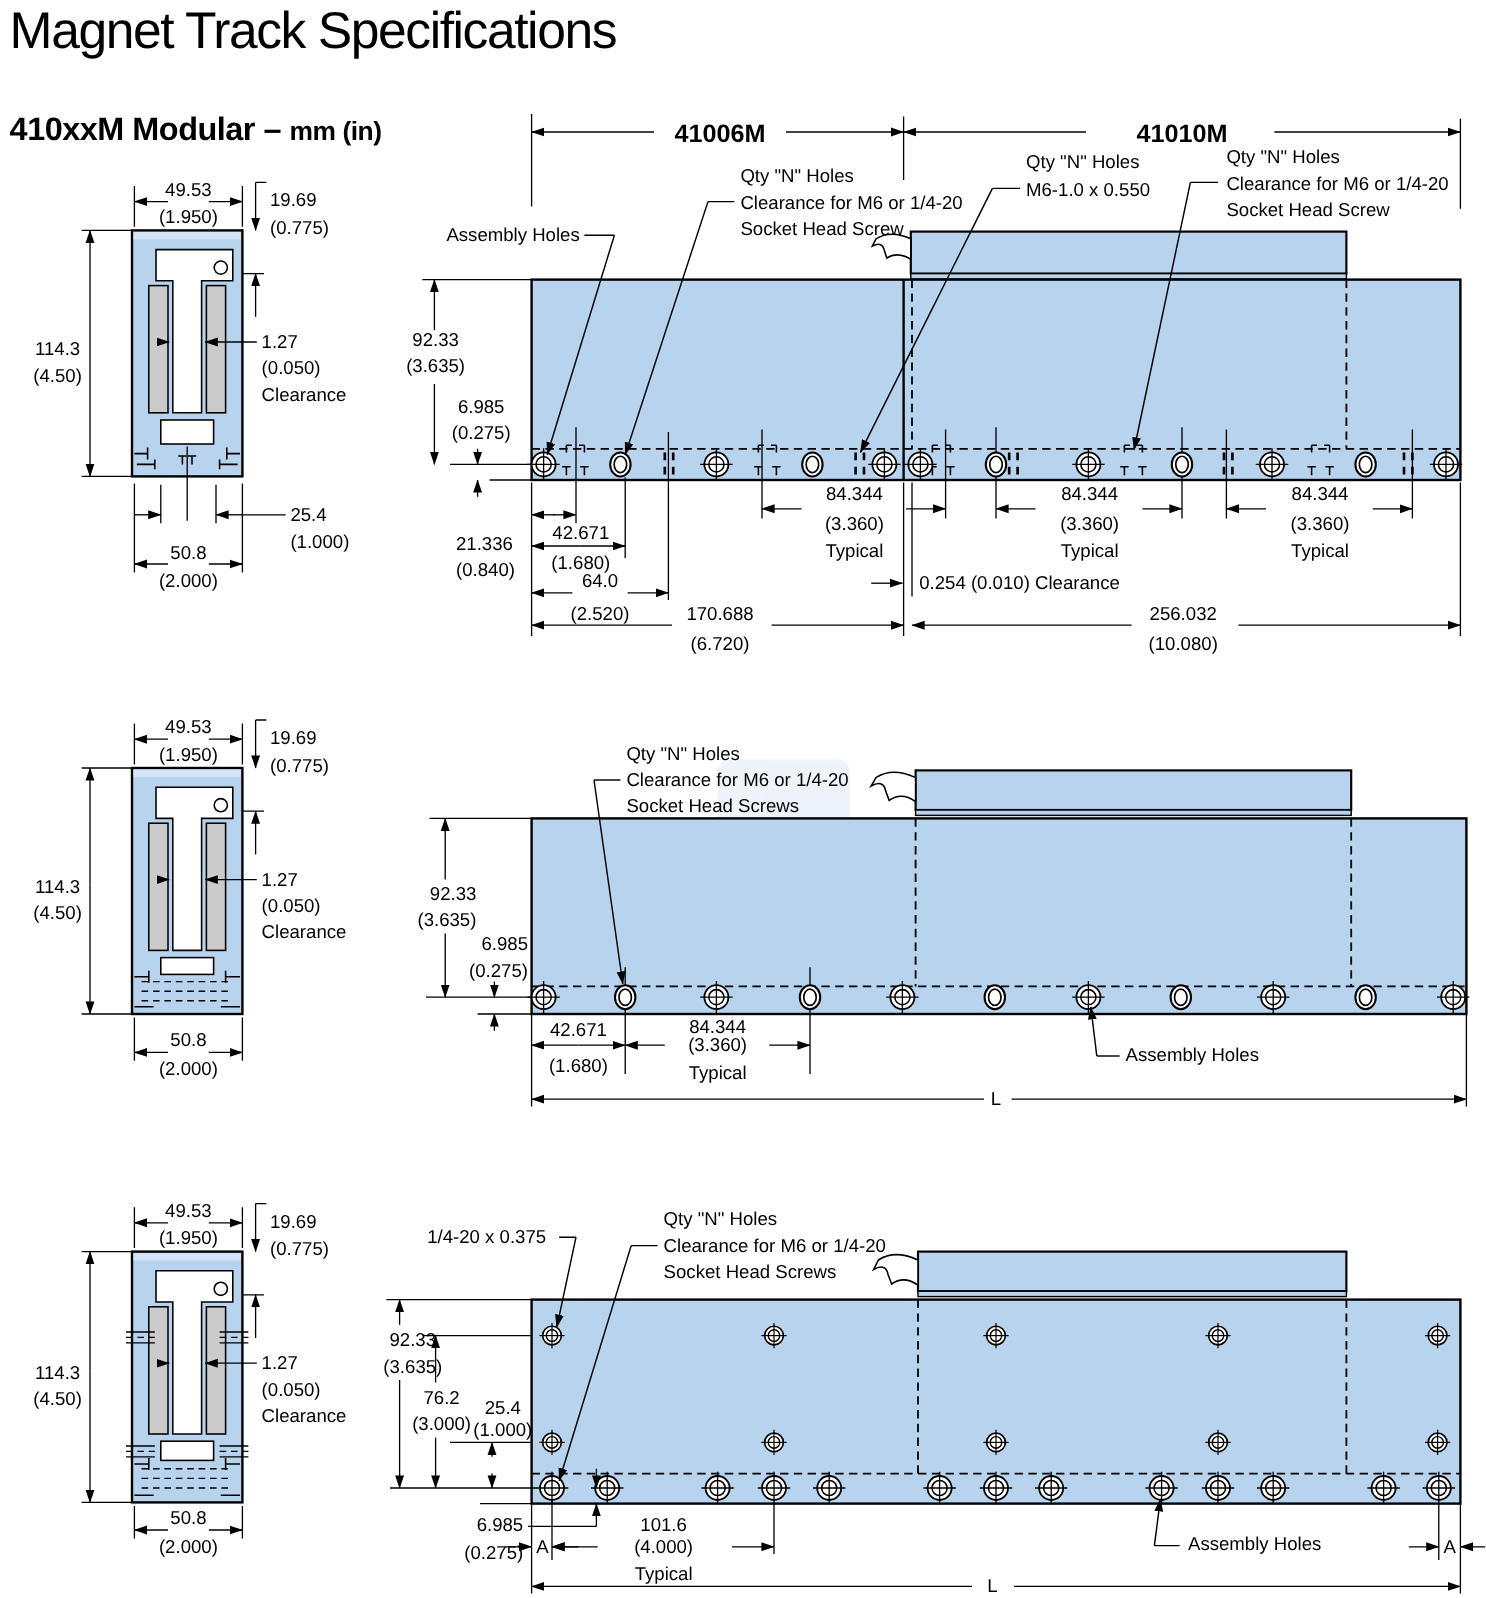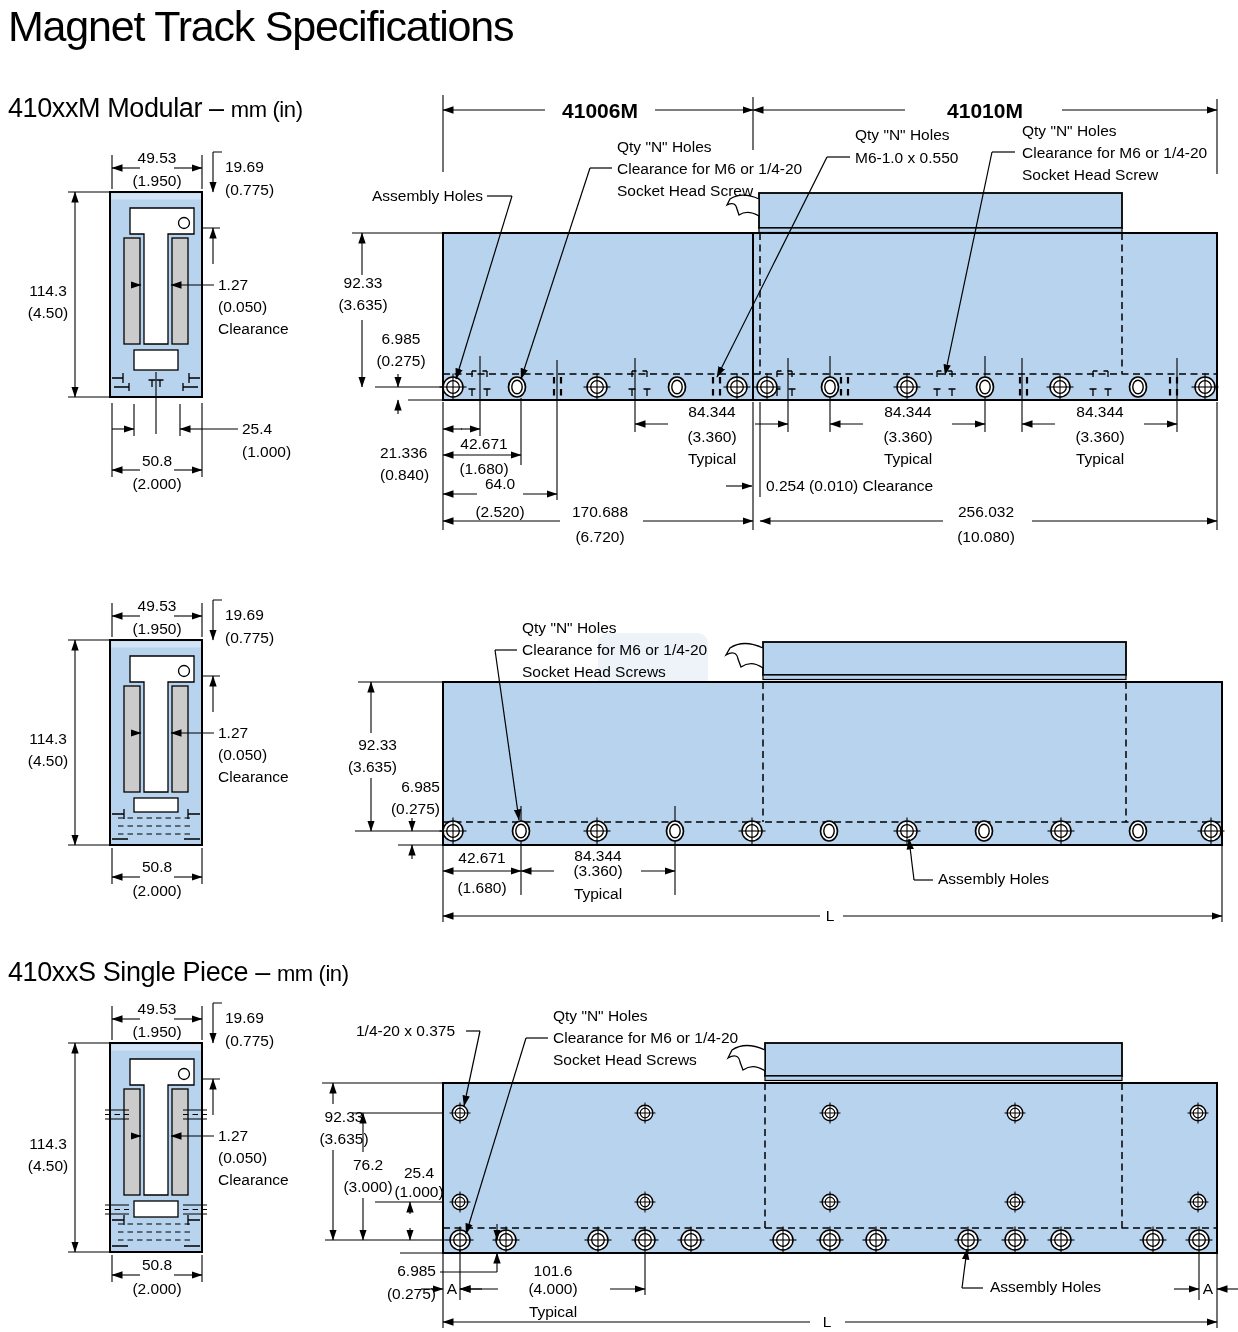--- a/index.html
+++ b/index.html
@@ -1,19 +1,19 @@
 <!DOCTYPE html>
 <html><head>
 <meta charset="utf-8">
 <style>
   html,body{margin:0;padding:0;background:#fff}
   #page{position:relative;width:1238px;height:1332px;background:#fff;overflow:hidden;
         font-family:"Liberation Sans",sans-serif;color:#000}
   .title{position:absolute;left:8px;top:2px;font-size:43px;letter-spacing:-1.2px;white-space:nowrap}
-  .sech{position:absolute;left:8px;font-weight:normal;font-size:27px;letter-spacing:-.4px;white-space:nowrap}
+  .sech{position:absolute;left:8px;font-weight:bold;font-size:27px;letter-spacing:-.4px;white-space:nowrap}
   .sech .u{font-size:22px}
   svg{position:absolute;left:0}
   svg text{font-family:"Liberation Sans",sans-serif;font-size:15.5px;fill:#000}
   text.mid{text-anchor:middle}
   text.end{text-anchor:end}
   text.big{font-size:21px;font-weight:bold;text-anchor:middle}
   .ln{stroke:#000;fill:none;stroke-linecap:butt}
   .w2{stroke-width:2}.w18{stroke-width:1.8}.w13{stroke-width:1.3}.w11{stroke-width:1.1}.w12{stroke-width:1.2}
   .dsh{stroke-dasharray:7 4.5;stroke-width:1.5}
   .dsh2{stroke-dasharray:5.5 4;stroke-width:1.2}
@@ -327,24 +327,20 @@
       <text class="mid" x="482" y="863">42.671</text>
       <text class="mid" x="482" y="893">(1.680)</text>
       <text class="mid" x="598" y="861">84.344</text>
       <text class="mid" x="598" y="876">(3.360)</text>
       <text class="mid" x="598" y="899">Typical</text>
       <text x="938" y="884">Assembly Holes</text>
       <text class="mid" x="830" y="921">L</text>
     </g>
   </svg>
 
-  <div class="sech" style="top:957px">
-    <span>410xxS Single Piece –</span>
-    <span class="u">mm (in)</span>
-  </div>
 
   <svg style="top:995px" width="1238" height="337" viewBox="0 995 1238 337">
     <defs>
       <marker id="m3" markerWidth="12" markerHeight="10" refX="10.5" refY="5" orient="auto" markerUnits="userSpaceOnUse">
         <path d="M0,1.3 L11,5 L0,8.7 Z" fill="#000"></path>
         </marker>
       <g id="s3hb">
           <circle r="10" class="hw ln" stroke-width="1.5"></circle>
           <circle r="6.3" class="ln" stroke-width="1.3"></circle>
         <line y1="-13.5" y2="13.5" class="ln w11"></line>

